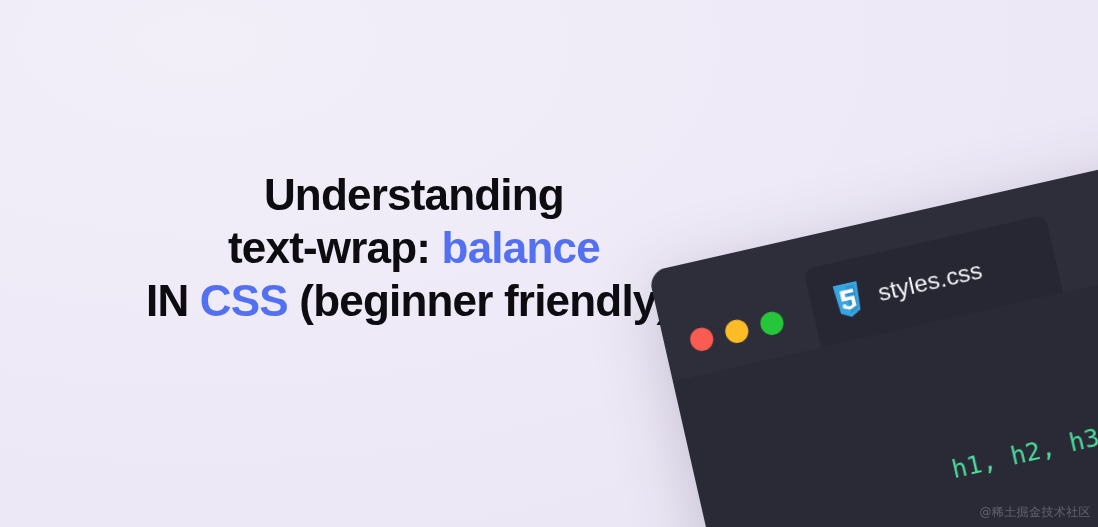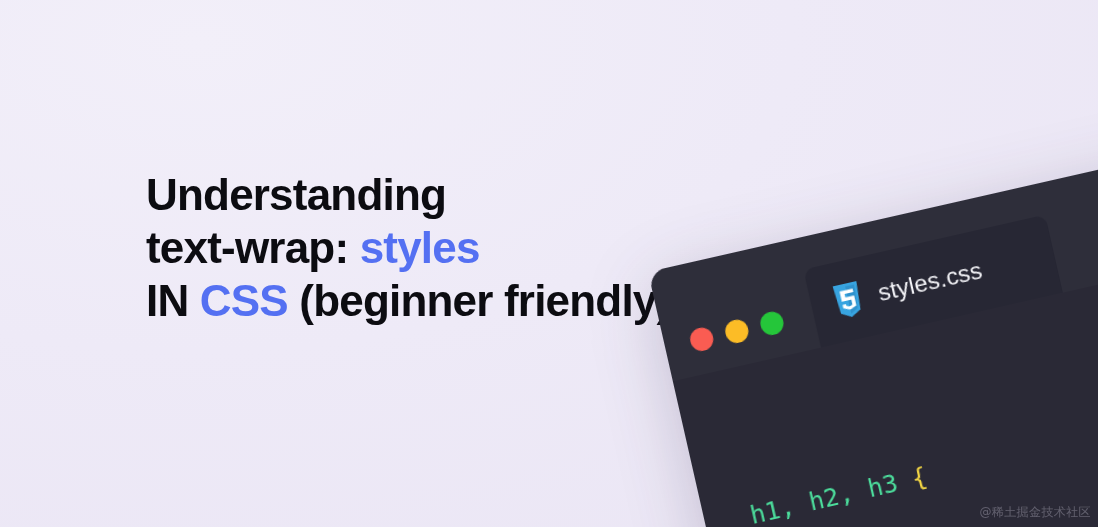--- a/index.html
+++ b/index.html
@@ -13,20 +13,21 @@
     background: #efebf8;
     font-family: "Liberation Sans", sans-serif;
   }
 
   #stage {
     position: relative;
     width: 1098px;
     height: 527px;
     background: radial-gradient(120% 130% at 18% 8%, #f2eff9 0%, #eeeaf7 45%, #eae5f4 100%);
     overflow: hidden;
+    text-align: center;
   }
 
   
   .headline {
     position: absolute;
     left: 146px;
     top: 168px;
     font-family: "Liberation Sans", sans-serif;
     font-weight: 700;
     font-size: 44px;
@@ -135,21 +136,21 @@
 </head>
 <body>
 
 <div id="stage">
 
   <div class="headline">
     <span class="hl-line">
       <span>Understanding</span>
     </span>
     <span class="hl-line">
-      <span>text-wrap: </span><span class="accent">styles</span>
+      <span>text-wrap: </span><span class="accent">balance</span>
     </span>
     <span class="hl-line">
       <span>IN </span><span class="accent">CSS</span><span> (beginner friendly).</span>
     </span>
   </div>
 
   <div class="win-wrap">
     <div class="window">
 
       <div class="titlebar">

